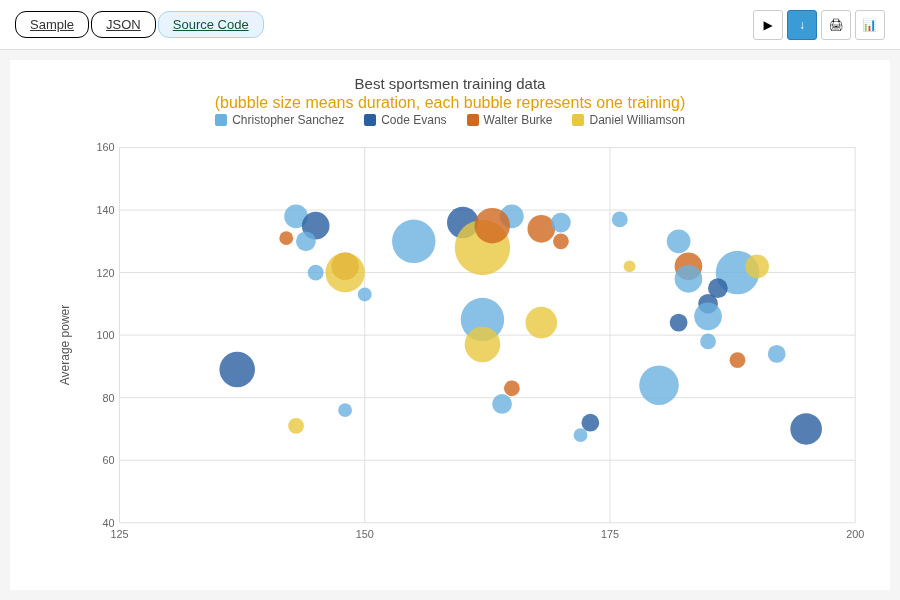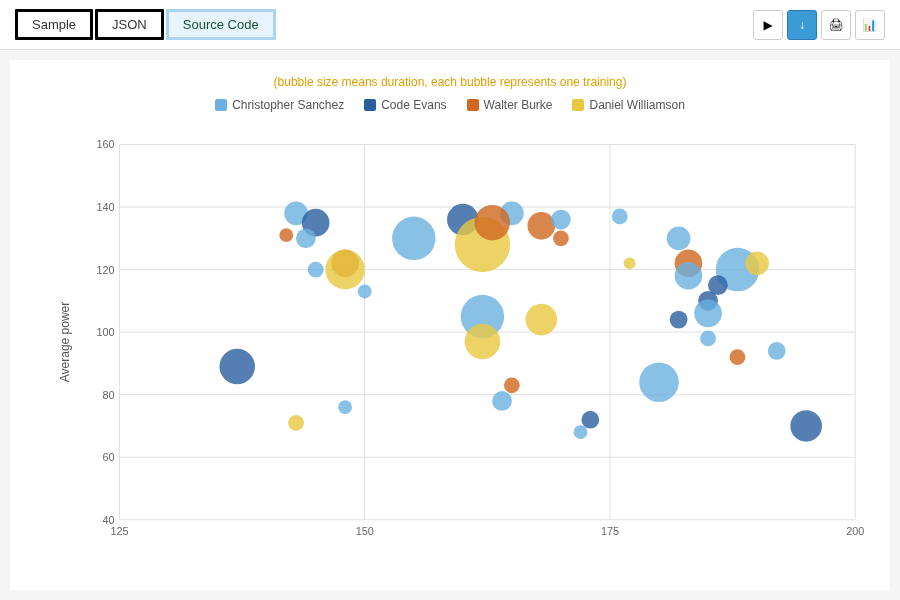--- a/index.html
+++ b/index.html
@@ -14,27 +14,28 @@
       justify-content: space-between;
       height: 50px;
     }
 
     .tab-group {
       display: flex;
       gap: 2px;
     }
 
     .tab-btn {
-      border: 3px solid #000000;
+      border: 1px solid #000000;
       background: #fff;
       padding: 5px 14px;
       font-size: 13px;
       cursor: pointer;
-      border-radius: 1px;
+      border-radius: 11px;
       color: #333;
+      text-decoration: underline;
     }
 
     .tab-btn.active {
       background: #e8f4fd;
       border-color: #aad4f0;
       color: #14532d;
     }
 
     .toolbar-right {
       display: flex;
@@ -71,30 +72,30 @@
 
     .chart-title {
       text-align: center;
       font-size: 15px;
       color: #444;
       margin-bottom: 2px;
     }
 
     .chart-subtitle {
       text-align: center;
-      font-size: 12px;
+      font-size: 16px;
       color: #e0a000;
-      margin-bottom: 9px;
+      margin-bottom: 1px;
     }
 
     .legend {
       display: flex;
       justify-content: center;
       gap: 20px;
-      margin-bottom: 20px;
+      margin-bottom: 8px;
       font-size: 12px;
       color: #555;
     }
 
     .legend-item {
       display: flex;
       align-items: center;
       gap: 5px;
     }
 
@@ -147,20 +148,21 @@
   </div>
   <div class="toolbar-right">
     <button class="icon-btn">▶</button>
     <button class="icon-btn primary">↓</button>
     <button class="icon-btn">🖨</button>
     <button class="icon-btn">📊</button>
   </div>
 </div>
 
 <div class="chart-area">
+  <div class="chart-title">Best sportsmen training data</div>
   <div class="chart-subtitle">(bubble size means duration, each bubble represents one training)</div>
   <div class="legend" id="legend-container">
       <div class="legend-item">
         <div class="legend-dot" style="background:#6ab0e0"></div>
         <span>Christopher Sanchez</span>
       </div>
       <div class="legend-item">
         <div class="legend-dot" style="background:#2b5fa0"></div>
         <span>Code Evans</span>
       </div>

